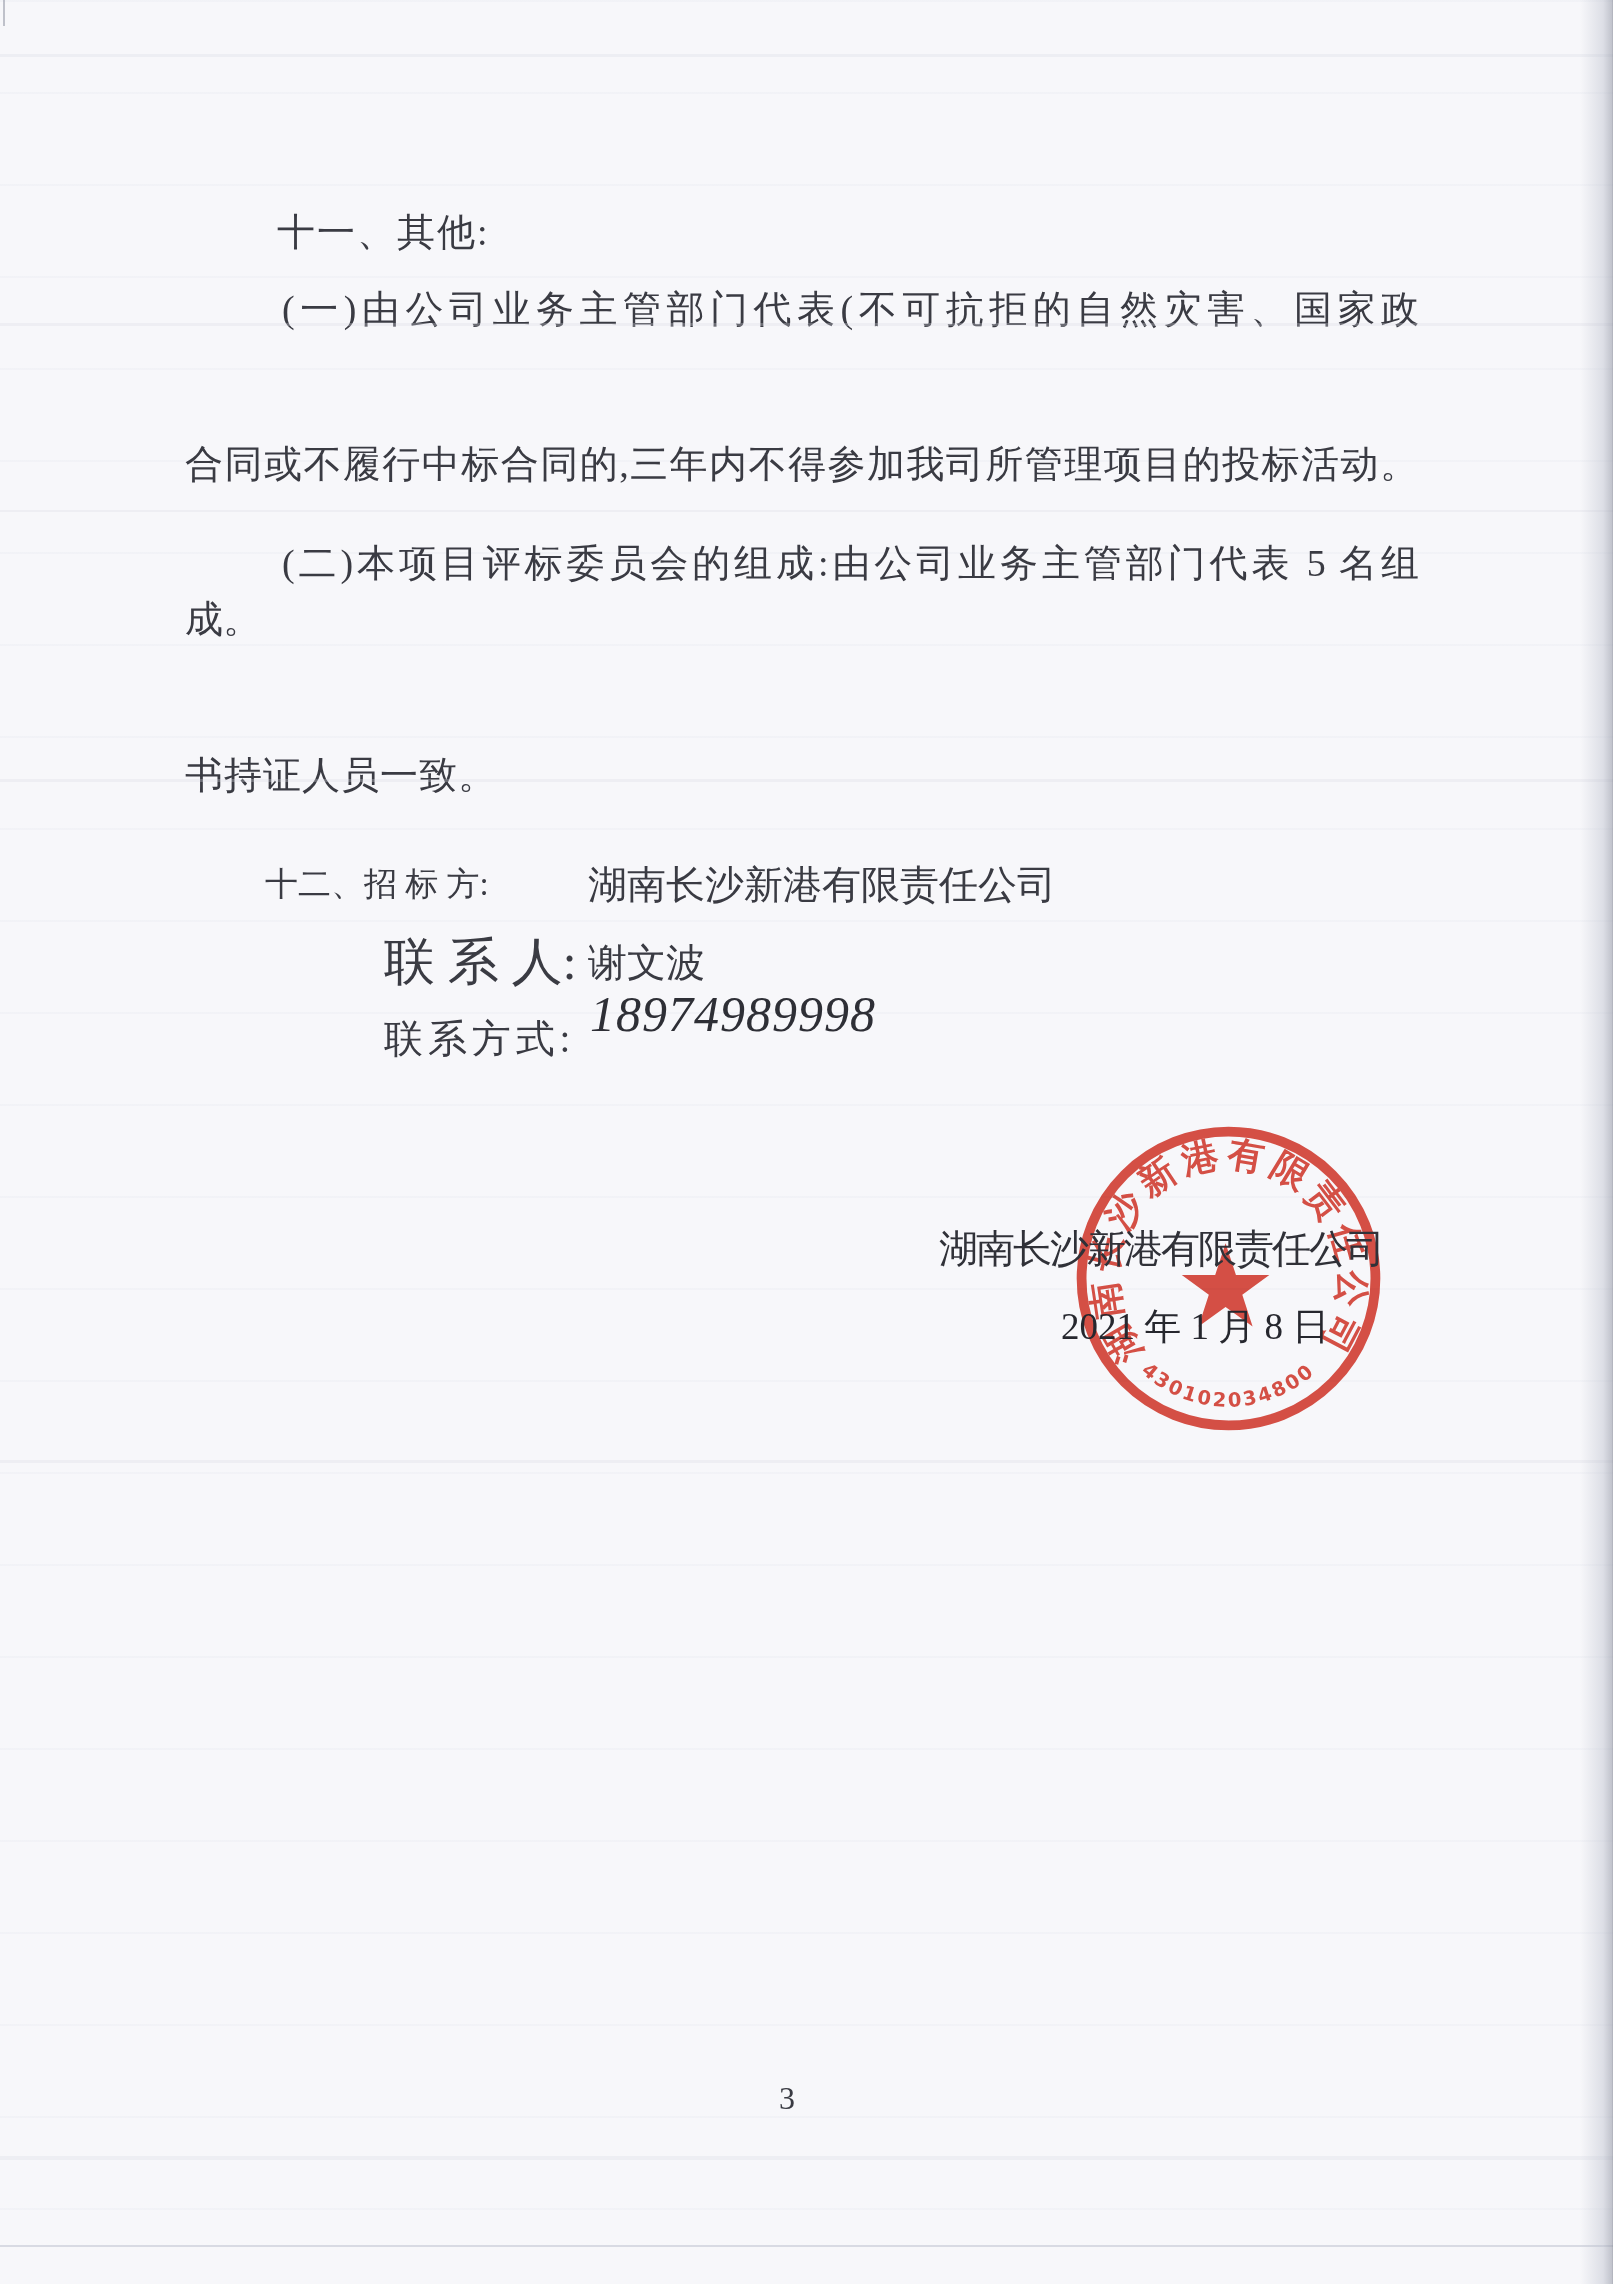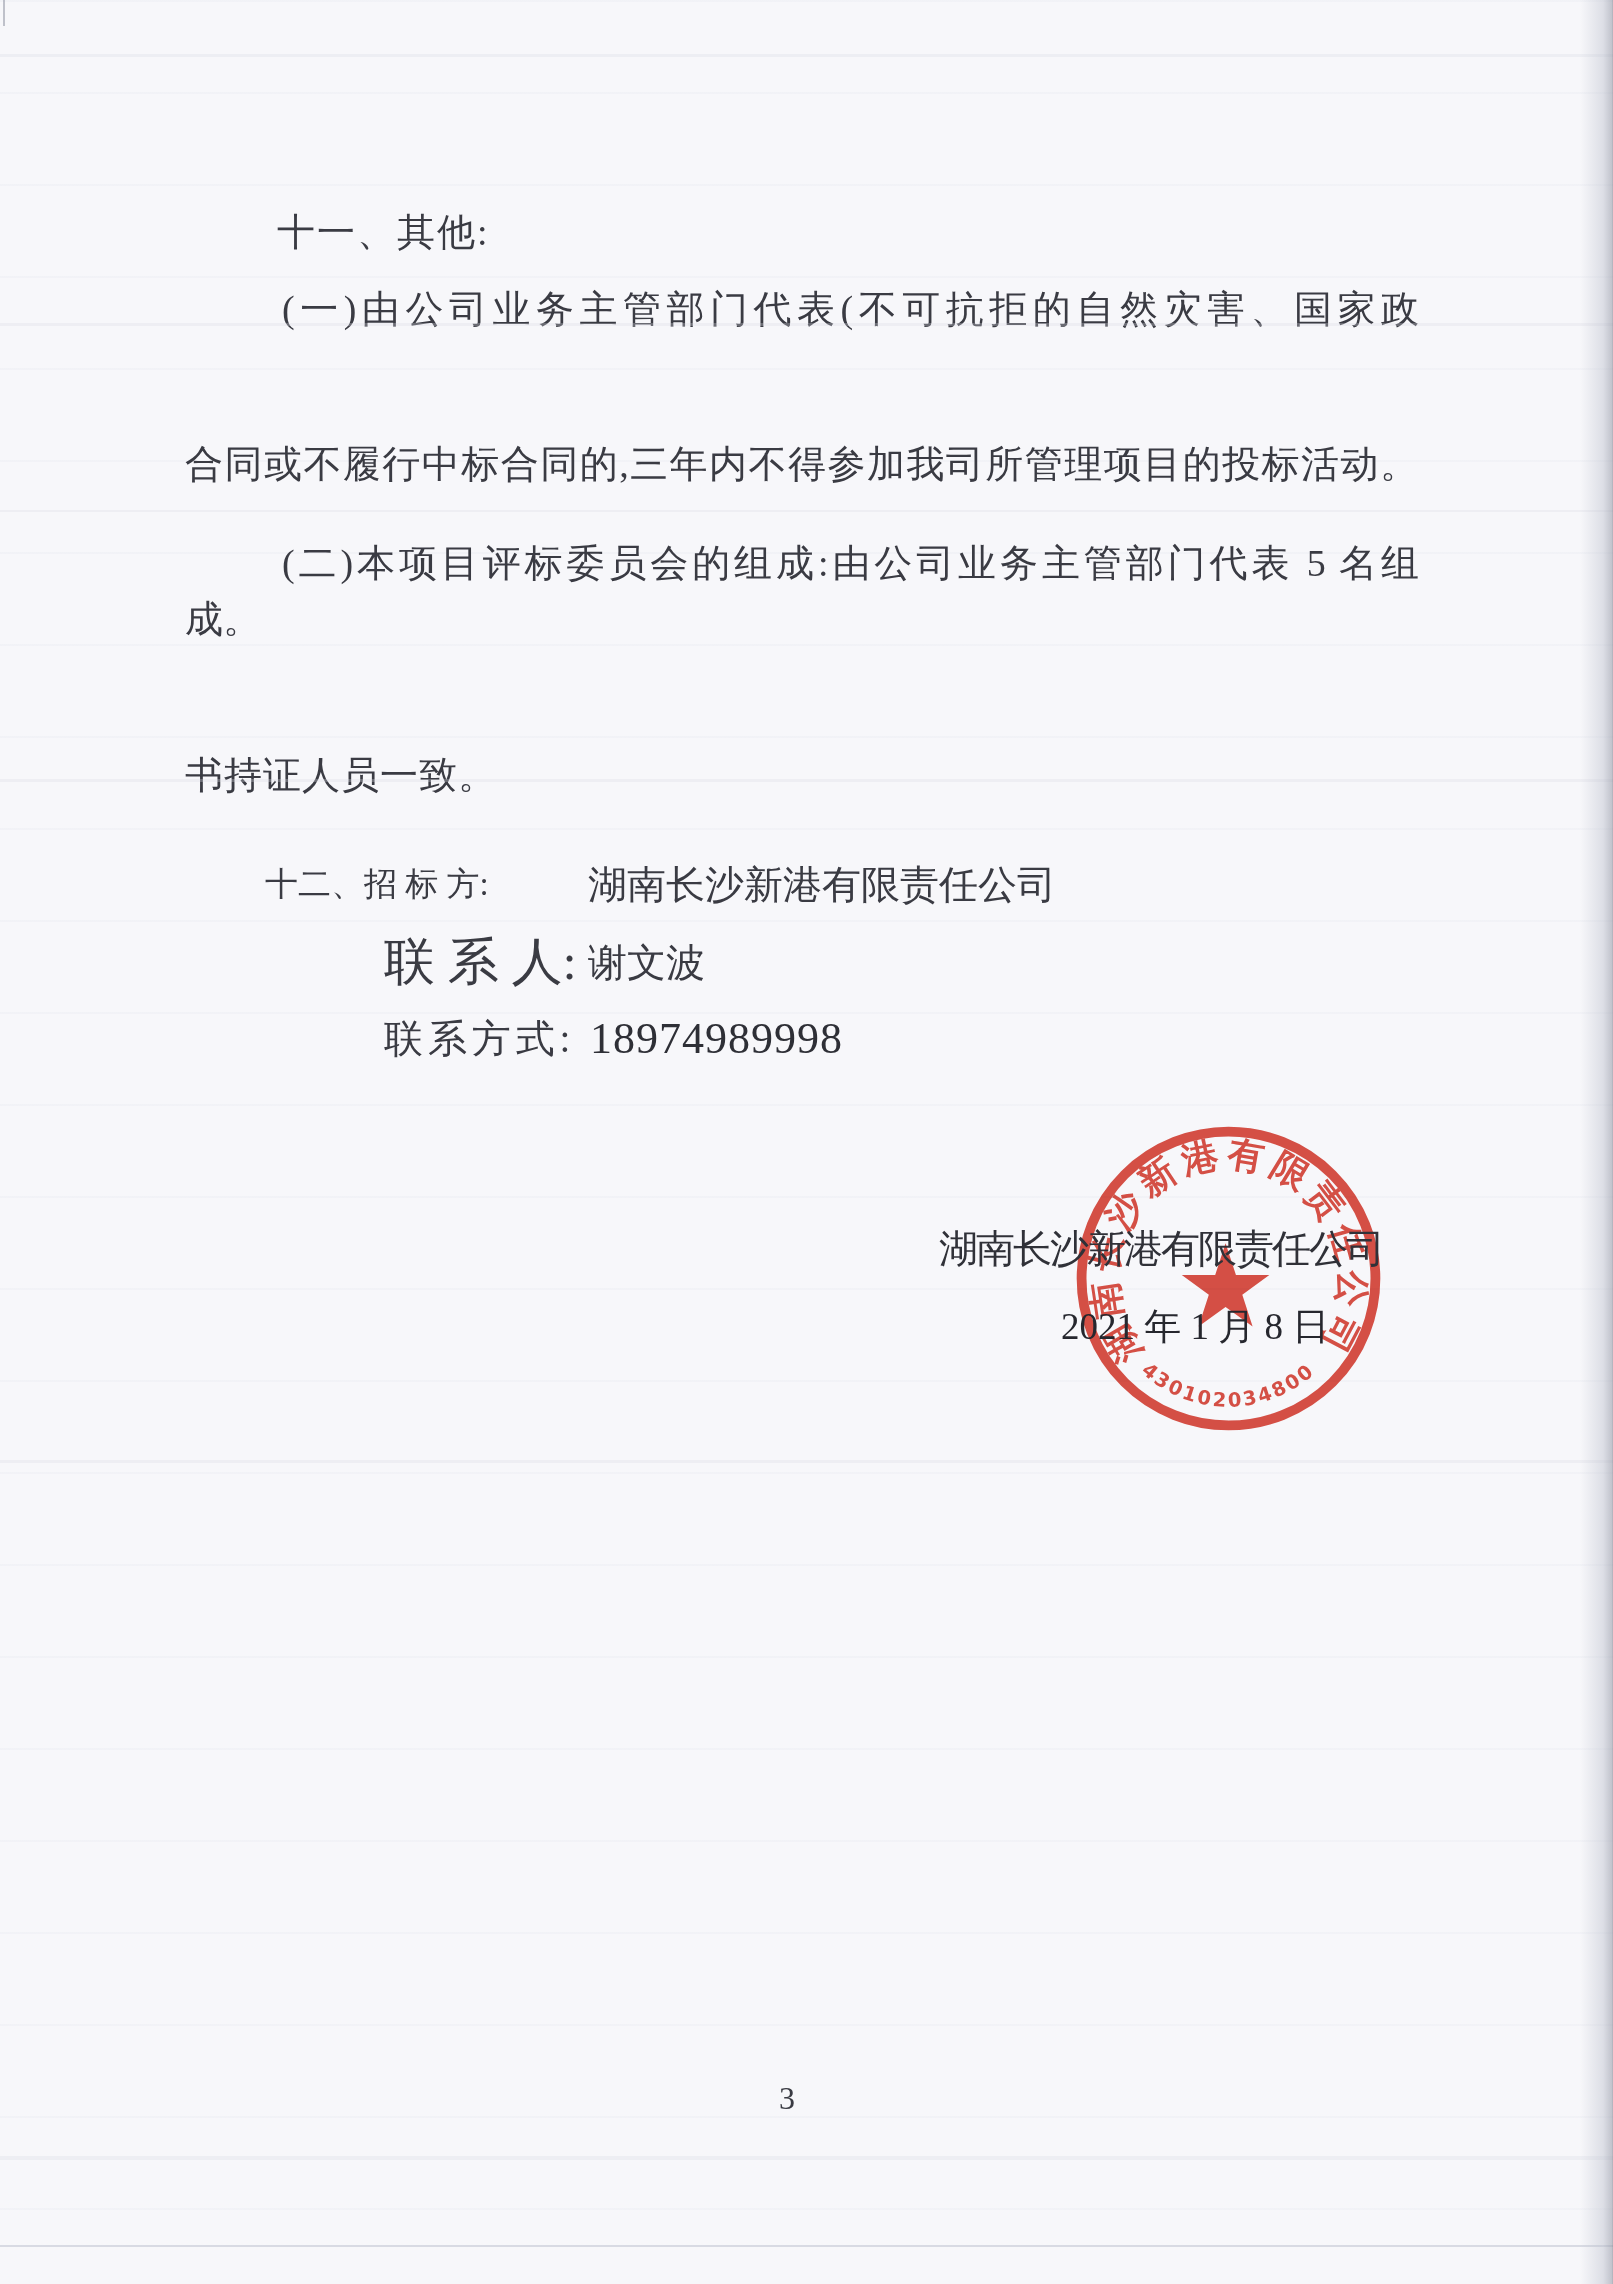--- a/index.html
+++ b/index.html
@@ -39,21 +39,21 @@
   .l-p2a{left:282px;top:518px;width:1137px;margin-top:21px;}
   .l-p2b{left:185px;top:595px;}
   .l-p3a{left:282px;top:673px;width:1137px;}
   .l-p3b{left:185px;top:751px;letter-spacing:1px;}
   
   .row-tenderer-label{left:265px;top:860px;font-size:33px;}
   .row-tenderer-value{left:588px;top:860px;font-size:39px;}
   .row-contact-label{left:384px;top:938px;font-size:51px;}
   .row-contact-value{left:588px;top:938px;font-size:39px;}
   .row-phone-label{left:384px;top:1014px;font-size:39px;letter-spacing:4.9px;}
-  .row-phone-value{left:590px;top:1014px;font-size:44px;letter-spacing:1px;color:#2e2f36;}
+  .row-phone-value{left:590px;top:990px;font-size:50px;letter-spacing:1px;color:#2e2f36;font-style:italic;}
   
   .sig-company{left:939px;top:1224px;font-size:39px;letter-spacing:-2px;color:#303138;z-index:3;}
   .sig-date{left:1061px;top:1302px;font-size:37px;color:#26272e;z-index:3;}
   
   .page-number{left:779px;top:2074px;font-size:32px;color:#3a3b43;}
   
   .stamp{
     position:absolute;left:1062px;top:1112px;width:333px;height:333px;
     z-index:2;opacity:0.88;mix-blend-mode:multiply;
   }

